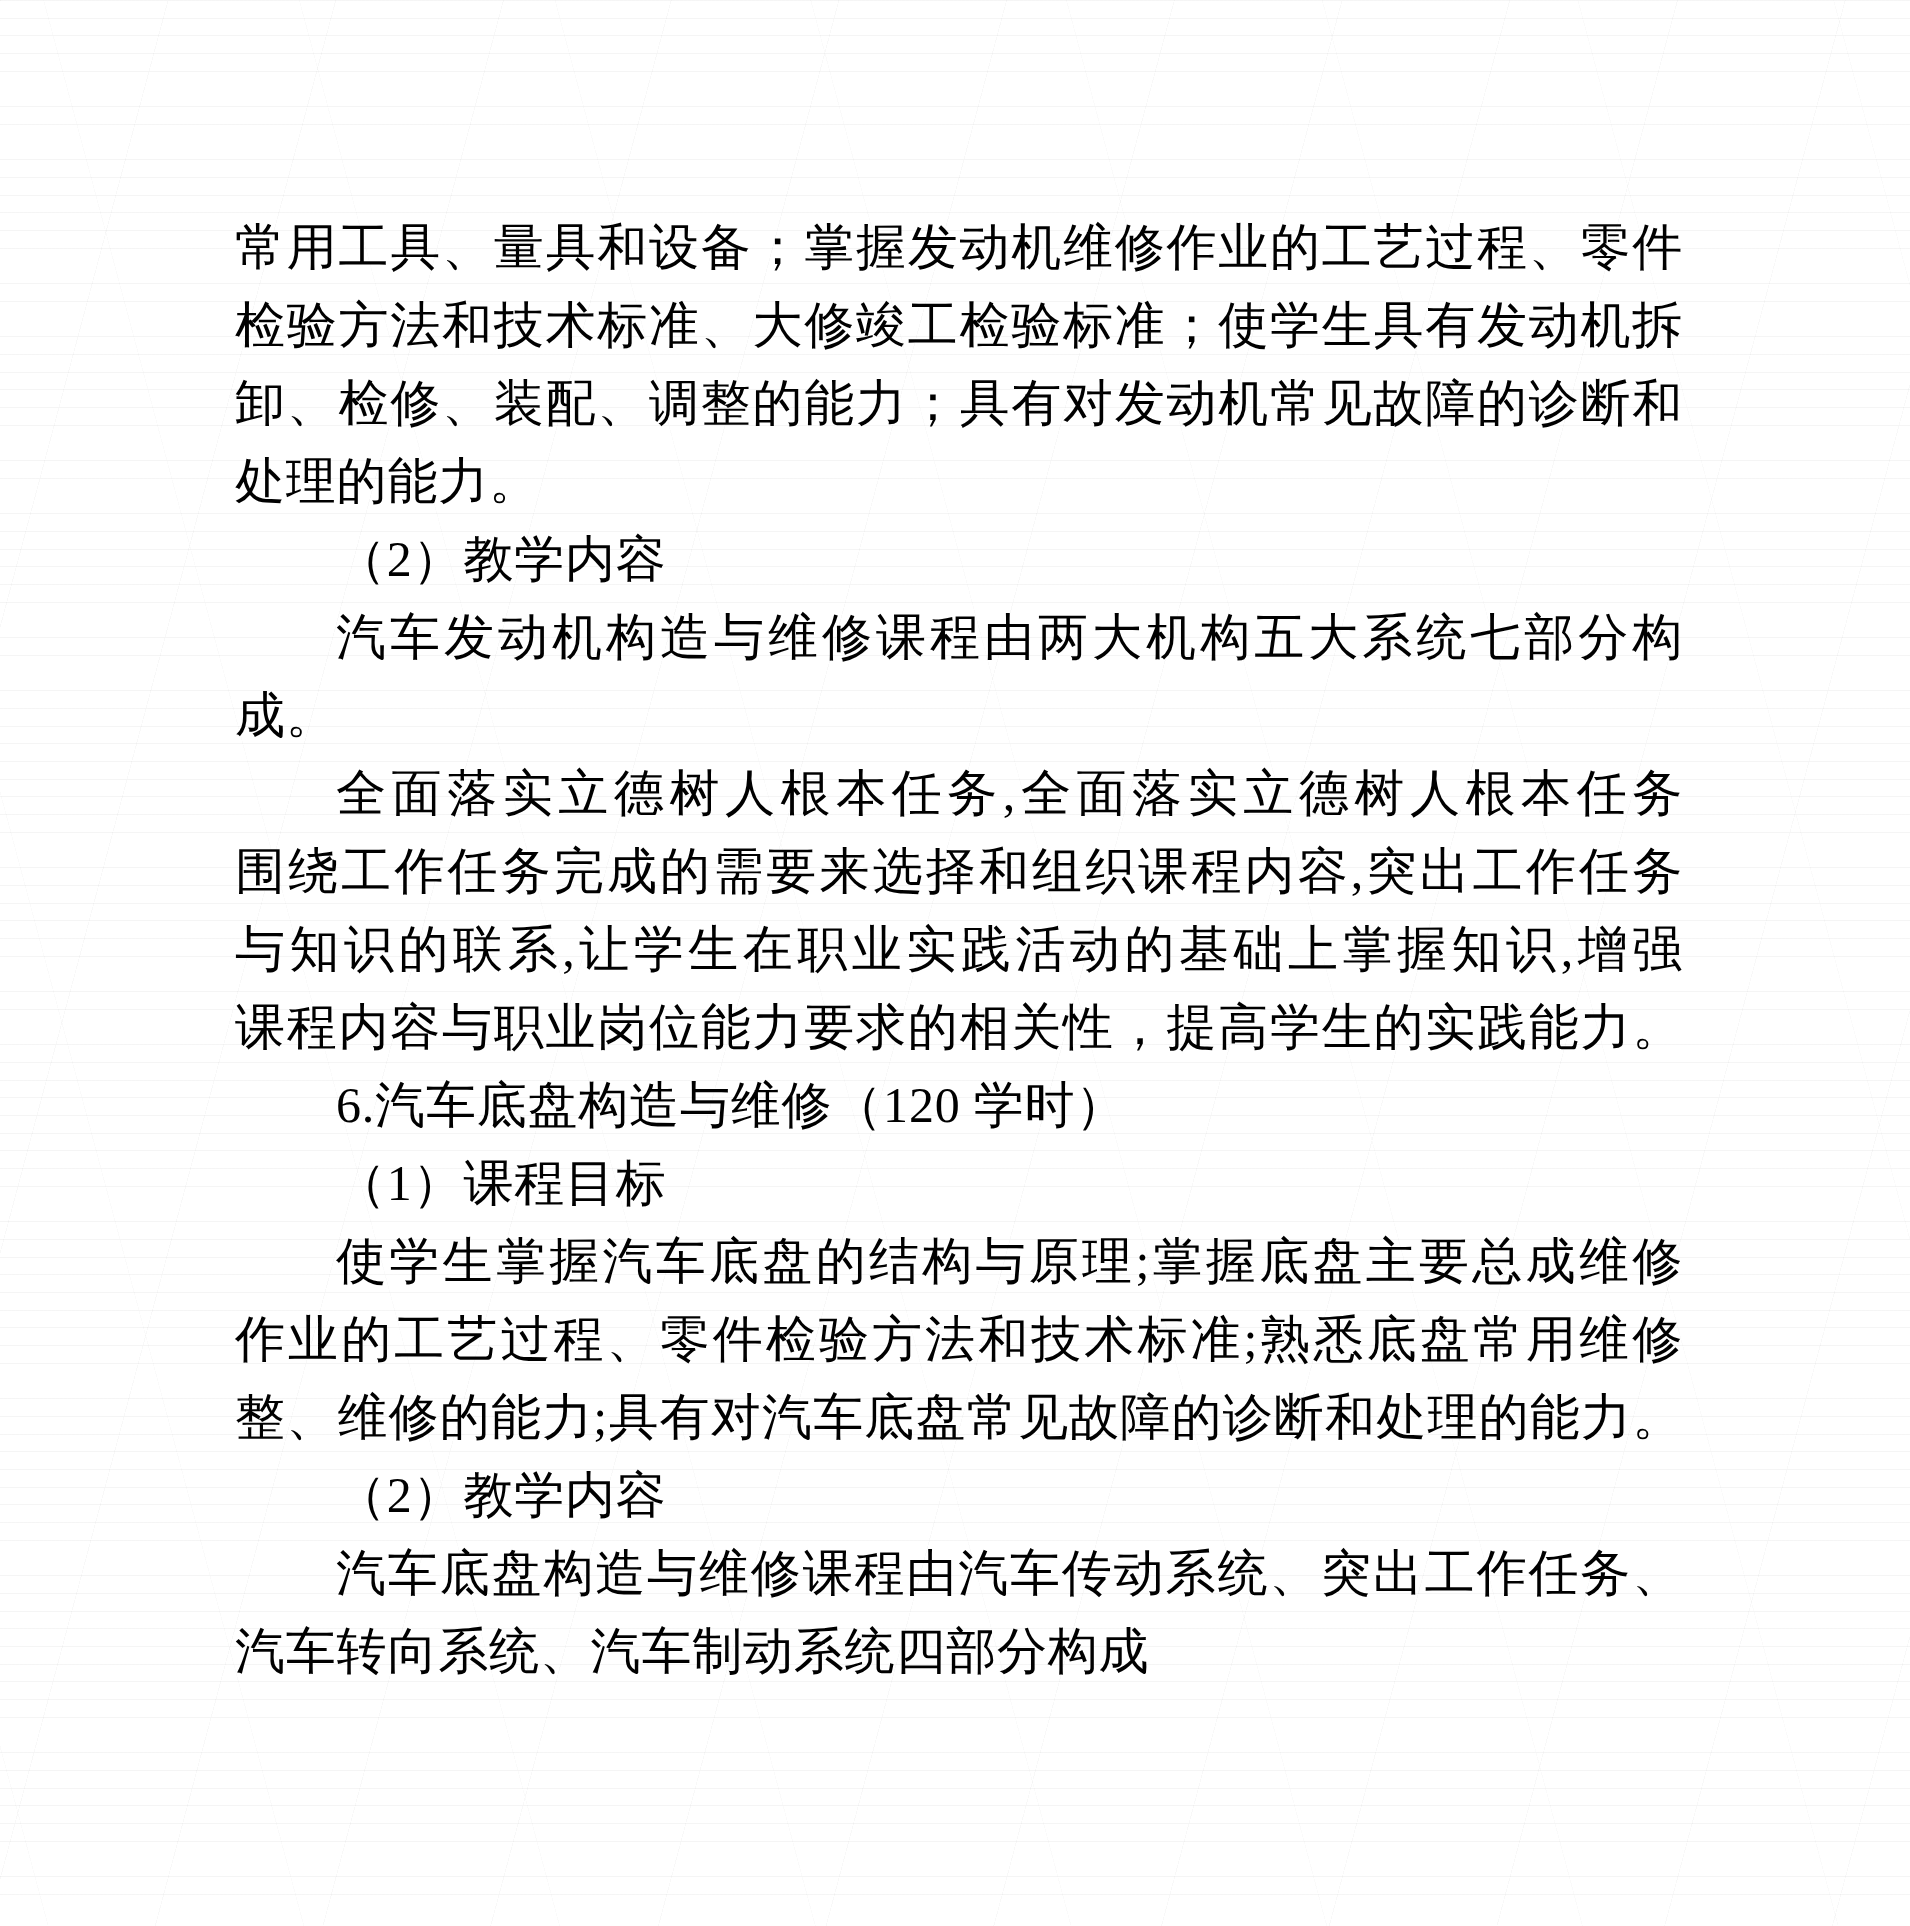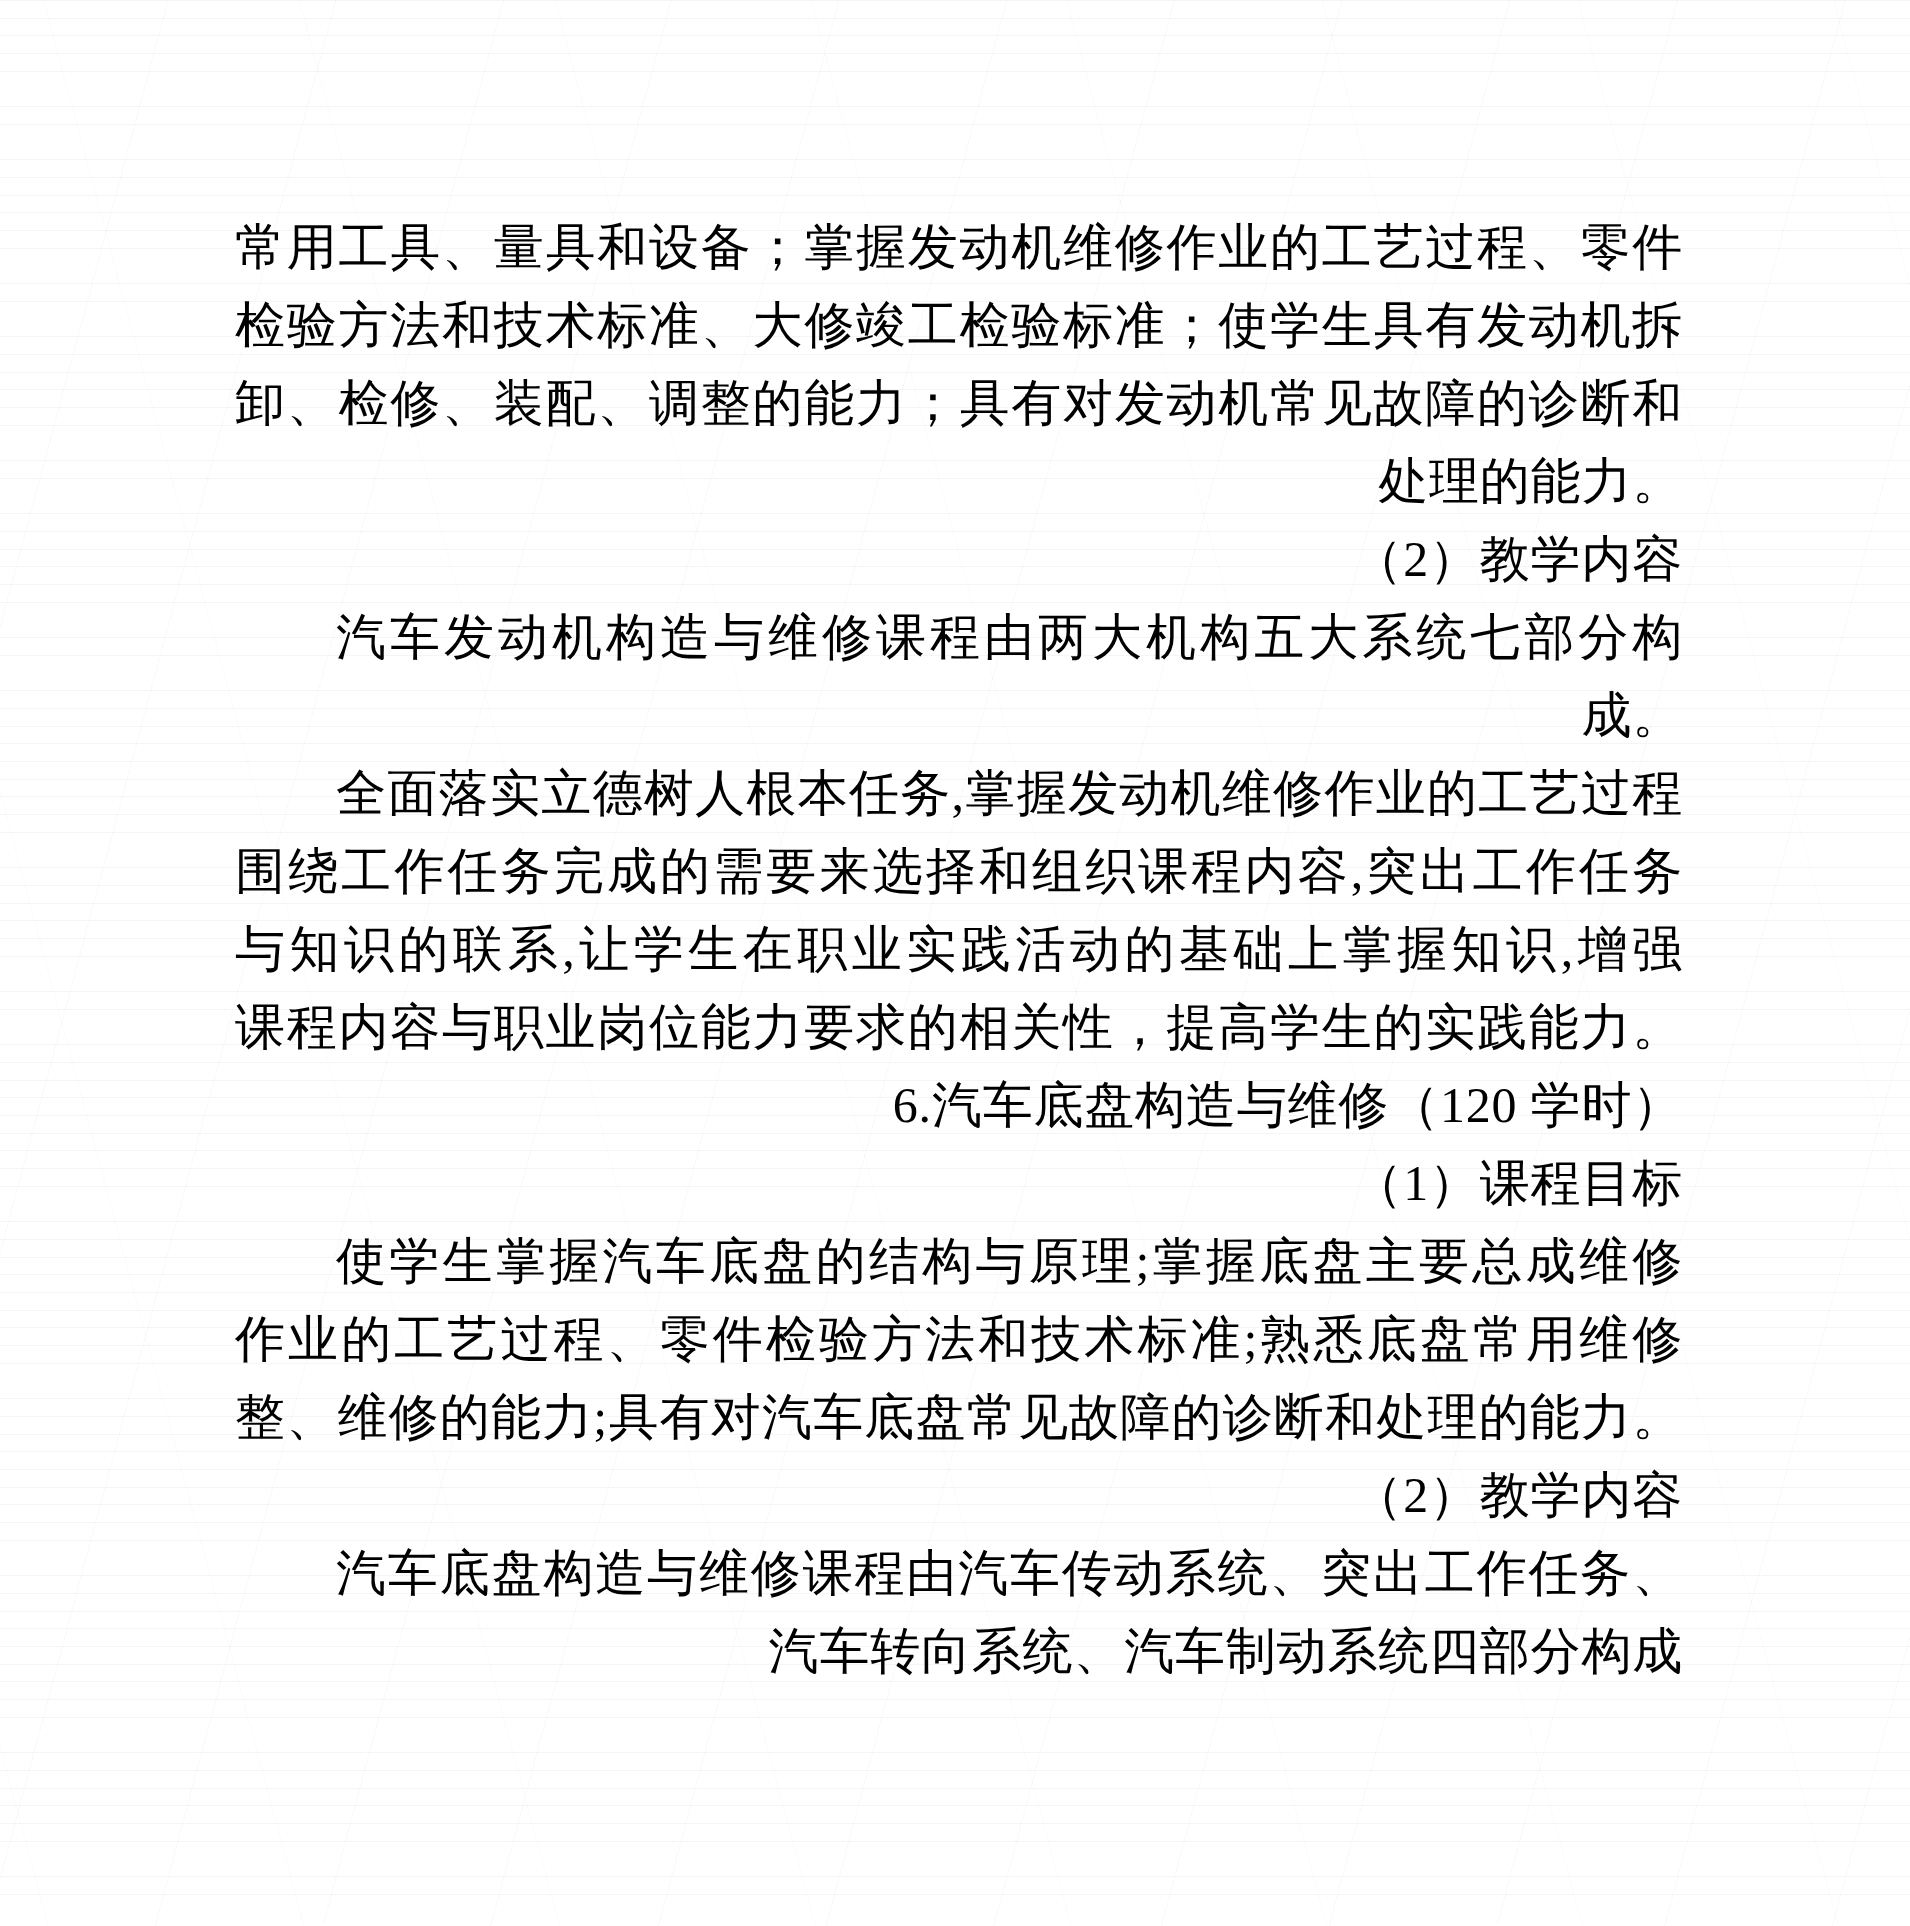--- a/index.html
+++ b/index.html
@@ -37,21 +37,21 @@
     left: 235px;
     top: 208px;
     width: 1448px;
   }
   .line {
     font-size: 50px;
     line-height: 78px;
     height: 78px;
     letter-spacing: 0.8px;
     white-space: nowrap;
-    text-align: right;
+    text-align: left;
   }
   .line.j {
     white-space: normal;
     text-align: justify;
     text-align-last: justify;
     text-justify: inter-character;
   }
   .line.ind {
     text-indent: 101px;
   }
@@ -66,21 +66,21 @@
   <div class="texture"></div>
 
   <div class="textblock">
     <div class="line j">常用工具、量具和设备；掌握发动机维修作业的工艺过程、零件</div>
     <div class="line j">检验方法和技术标准、大修竣工检验标准；使学生具有发动机拆</div>
     <div class="line j">卸、检修、装配、调整的能力；具有对发动机常见故障的诊断和</div>
     <div class="line">处理的能力。</div>
     <div class="line ind">（2）教学内容</div>
     <div class="line j ind">汽车发动机构造与维修课程由两大机构五大系统七部分构</div>
     <div class="line">成。</div>
-    <div class="line j ind">全面落实立德树人根本任务,掌握发动机维修作业的工艺过程</div>
+    <div class="line j ind">全面落实立德树人根本任务,全面落实立德树人根本任务</div>
     <div class="line j">围绕工作任务完成的需要来选择和组织课程内容,突出工作任务</div>
     <div class="line j">与知识的联系,让学生在职业实践活动的基础上掌握知识,增强</div>
     <div class="line j">课程内容与职业岗位能力要求的相关性，提高学生的实践能力。</div>
     <div class="line ind bold">6.汽车底盘构造与维修（120 学时）</div>
     <div class="line ind">（1）课程目标</div>
     <div class="line j ind">使学生掌握汽车底盘的结构与原理;掌握底盘主要总成维修</div>
     <div class="line j">作业的工艺过程、零件检验方法和技术标准;熟悉底盘常用维修</div>
     <div class="line j">整、维修的能力;具有对汽车底盘常见故障的诊断和处理的能力。</div>
     <div class="line ind">（2）教学内容</div>
     <div class="line j ind">汽车底盘构造与维修课程由汽车传动系统、突出工作任务、</div>

